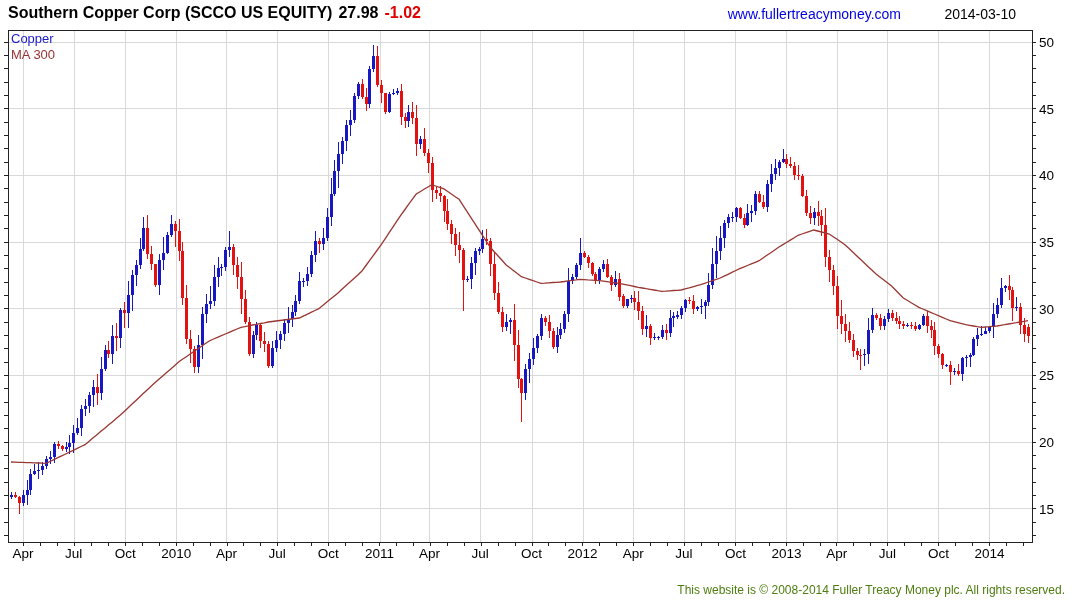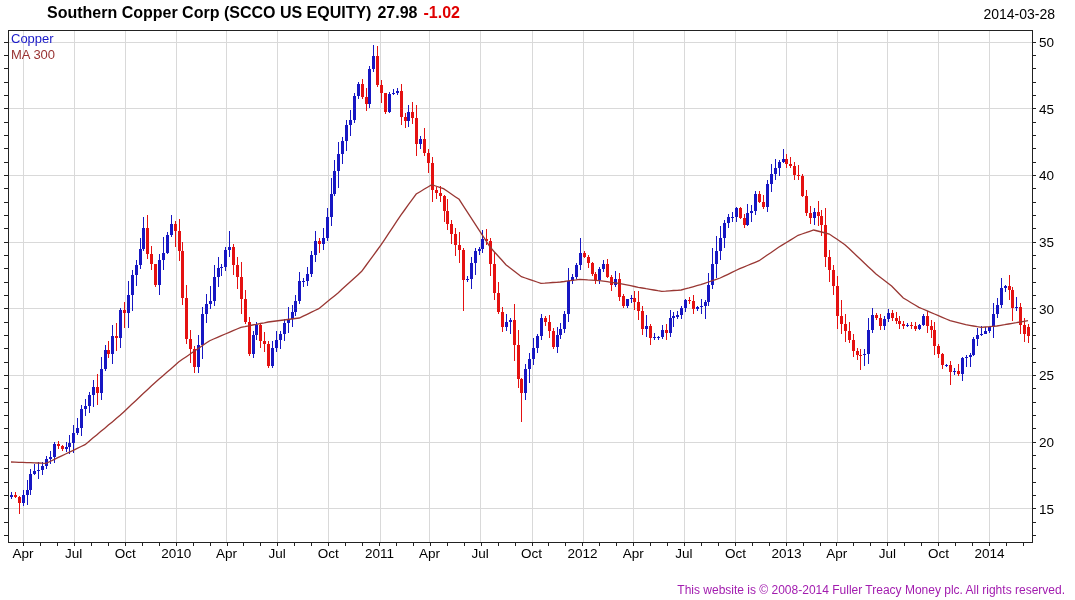--- a/index.html
+++ b/index.html
@@ -1,37 +1,38 @@
 <!DOCTYPE html>
 <html><head>
 <meta charset="utf-8">
 <style>
   html,body{margin:0;padding:0;}
   body{
     width:1075px;height:600px;position:relative;background:#ffffff;
     font-family:"Liberation Sans",sans-serif;overflow:hidden;
   }
-  .header{position:absolute;left:0;top:0;width:1023px;height:28px;margin-left:39px;}
+  .header{position:absolute;left:0;top:0;width:1023px;height:28px;}
   .title{position:absolute;left:8px;top:4px;font-size:16px;font-weight:bold;color:#000;white-space:nowrap;}
   .title .chg{color:#e00000;margin-left:6px;}
   .title .px{margin-left:6px;}
   .site-link{position:absolute;right:122px;top:6px;font-size:14px;color:#0000e0;text-decoration:none;white-space:nowrap;}
   .hdr-date{position:absolute;right:7px;top:6px;font-size:14px;color:#000;white-space:nowrap;}
   .legend{position:absolute;left:11px;top:31px;line-height:16px;font-size:13px;}
   .legend .wk{color:#1a1ac8;display:block;}
   .legend .ma{color:#993333;display:block;}
-  .footer{position:absolute;right:10px;bottom:3px;font-size:12px;color:#a21caf;white-space:nowrap;}
+  .footer{position:absolute;right:10px;bottom:3px;font-size:12px;color:#4d7c0f;white-space:nowrap;}
   svg{position:absolute;left:0;top:0;}
 </style>
 </head>
 <body>
 
 <div class="header">
   <div class="title"><span>Southern Copper Corp (SCCO US EQUITY)</span><span class="px">27.98</span><span class="chg">-1.02</span></div>
-  <span class="hdr-date">2014-03-28</span>
+  <a class="site-link" href="#">www.fullertreacymoney.com</a>
+  <span class="hdr-date">2014-03-10</span>
 </div>
 
 <svg id="chart" width="1075" height="600" viewBox="0 0 1075 600">
     <g shape-rendering="crispEdges" stroke="#d9d9d9" stroke-width="1">
       <line x1="8" y1="508.6666666666667" x2="1032" y2="508.6666666666667"></line>
       <line x1="8" y1="442" x2="1032" y2="442"></line>
       <line x1="8" y1="375.3333333333333" x2="1032" y2="375.3333333333333"></line>
       <line x1="8" y1="308.6666666666667" x2="1032" y2="308.6666666666667"></line>
       <line x1="8" y1="242" x2="1032" y2="242"></line>
       <line x1="8" y1="175.33333333333331" x2="1032" y2="175.33333333333331"></line>

